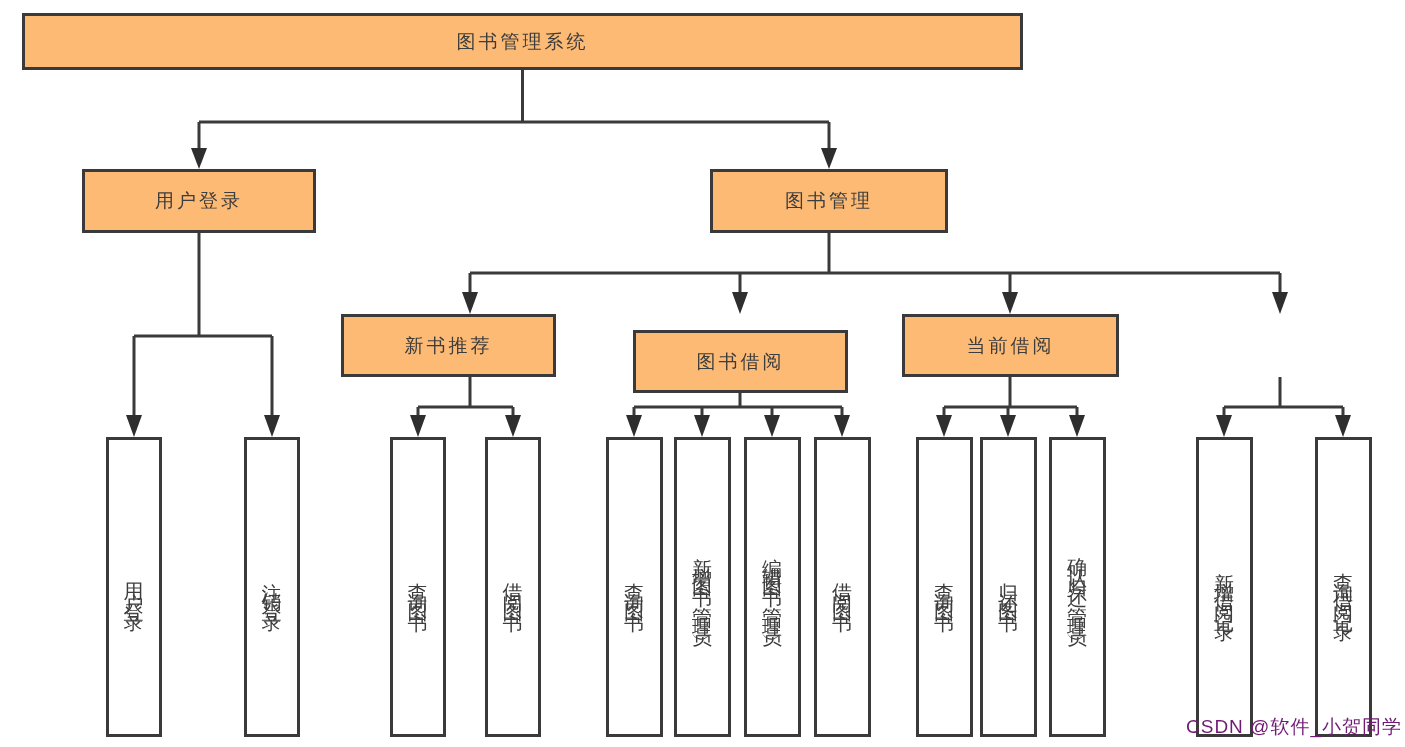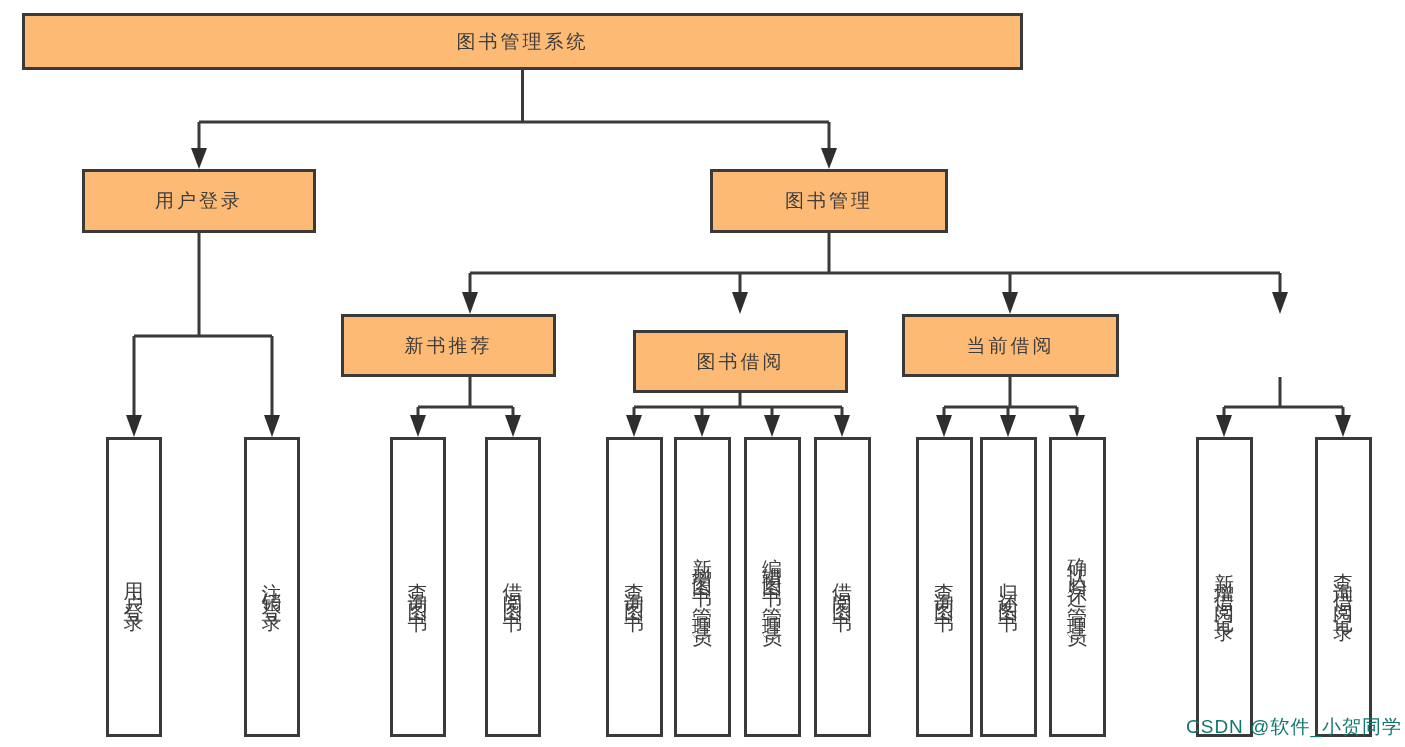--- a/index.html
+++ b/index.html
@@ -17,21 +17,21 @@
   }
   .vnode{
     position:absolute;box-sizing:border-box;border:3px solid #3a3a3a;background:#ffffff;
     display:flex;align-items:center;justify-content:center;
   }
   .vnode span{
     writing-mode:vertical-rl;text-orientation:mixed;
     font-size:20px;letter-spacing:10px;color:#3d3d3d;line-height:1;
   }
   .watermark{
-    position:absolute;left:1186px;top:714px;font-size:19px;color:#0f766e;
+    position:absolute;left:1186px;top:714px;font-size:19px;color:#701a75;
     letter-spacing:1px;white-space:nowrap;
   }
 </style>
 </head>
 <body>
 
 <div class="canvas">
 
   <svg class="connectors" viewBox="0 0 1405 747">
     <g>

